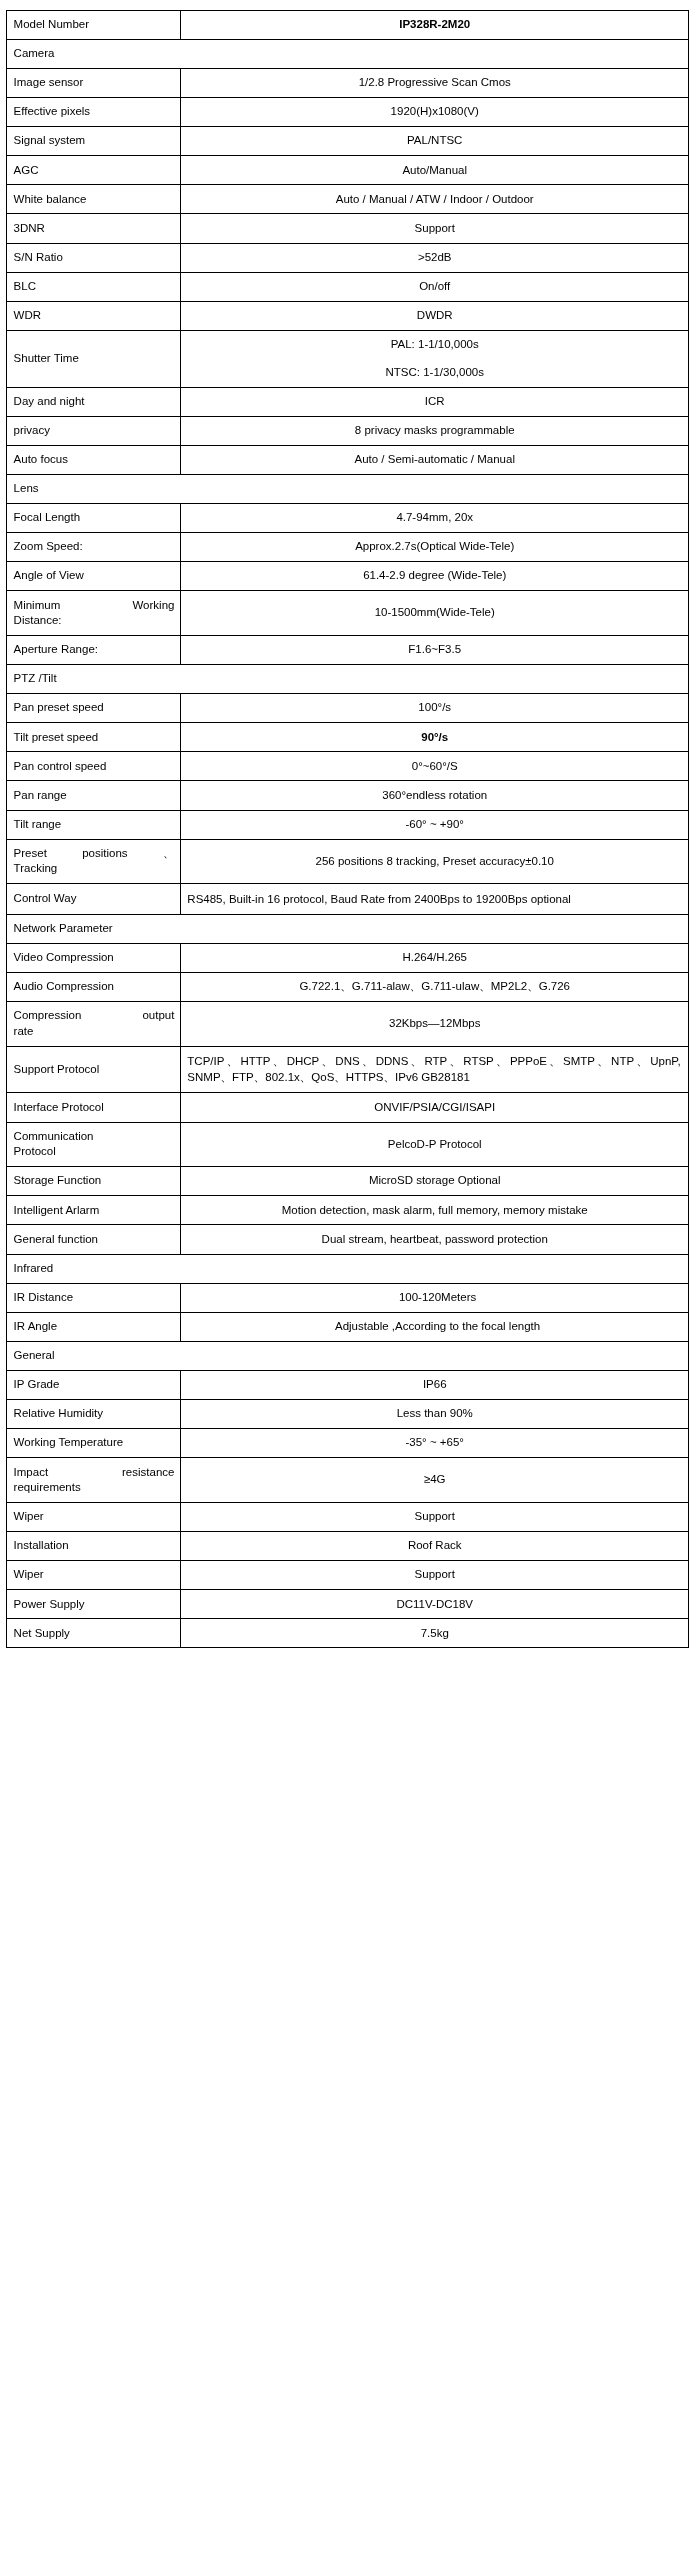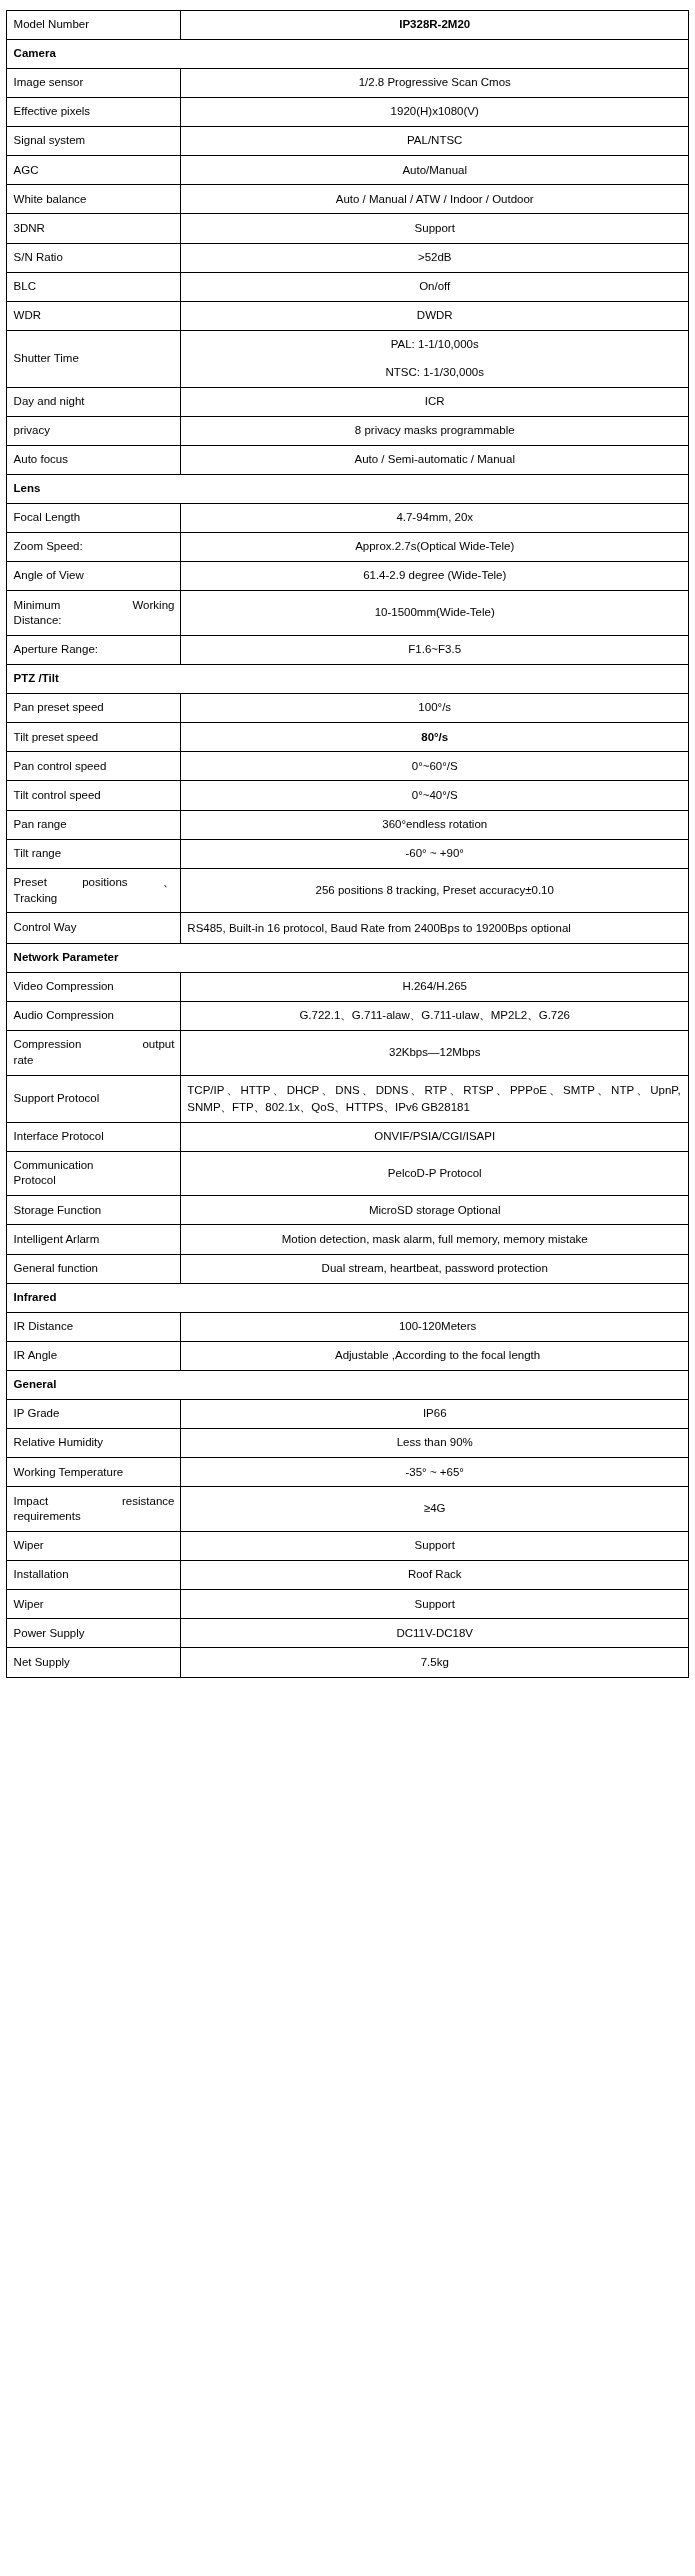--- a/index.html
+++ b/index.html
@@ -37,21 +37,21 @@
     overflow-wrap: break-word;
   }
   col.c-label { width: 25.5%; }
   col.c-value { width: 74.5%; }
 
   td.label { padding-left: 6.3px; }
   td.value { padding-left: 7.7px; text-align: center; }
 
   
   td.section {
-    font-weight: bold;
+    font-weight: normal;
     font-size: 11.5px;
     padding: 6.3px 5.6px 6.3px 6.3px;
     margin-top: 12px;
   }
 
   
   td.just {
     text-align: justify;
     text-align-last: justify;
     padding-right: 2.1px;
@@ -188,29 +188,25 @@
         </tr>
         <tr>
           <td class="section" colspan="2">PTZ /Tilt</td>
         </tr>
         <tr>
           <td class="label">Pan preset speed</td>
           <td class="value">100°/s</td>
         </tr>
         <tr>
           <td class="label">Tilt preset speed</td>
-          <td class="value b">80°/s</td>
+          <td class="value b">90°/s</td>
         </tr>
         <tr>
           <td class="label">Pan control speed</td>
           <td class="value">0°~60°/S</td>
-        </tr>
-        <tr>
-          <td class="label">Tilt control speed</td>
-          <td class="value">0°~40°/S</td>
         </tr>
         <tr>
           <td class="label">Pan range</td>
           <td class="value">360°endless rotation</td>
         </tr>
         <tr>
           <td class="label">Tilt range</td>
           <td class="value">-60° ~ +90°</td>
         </tr>
         <tr>

